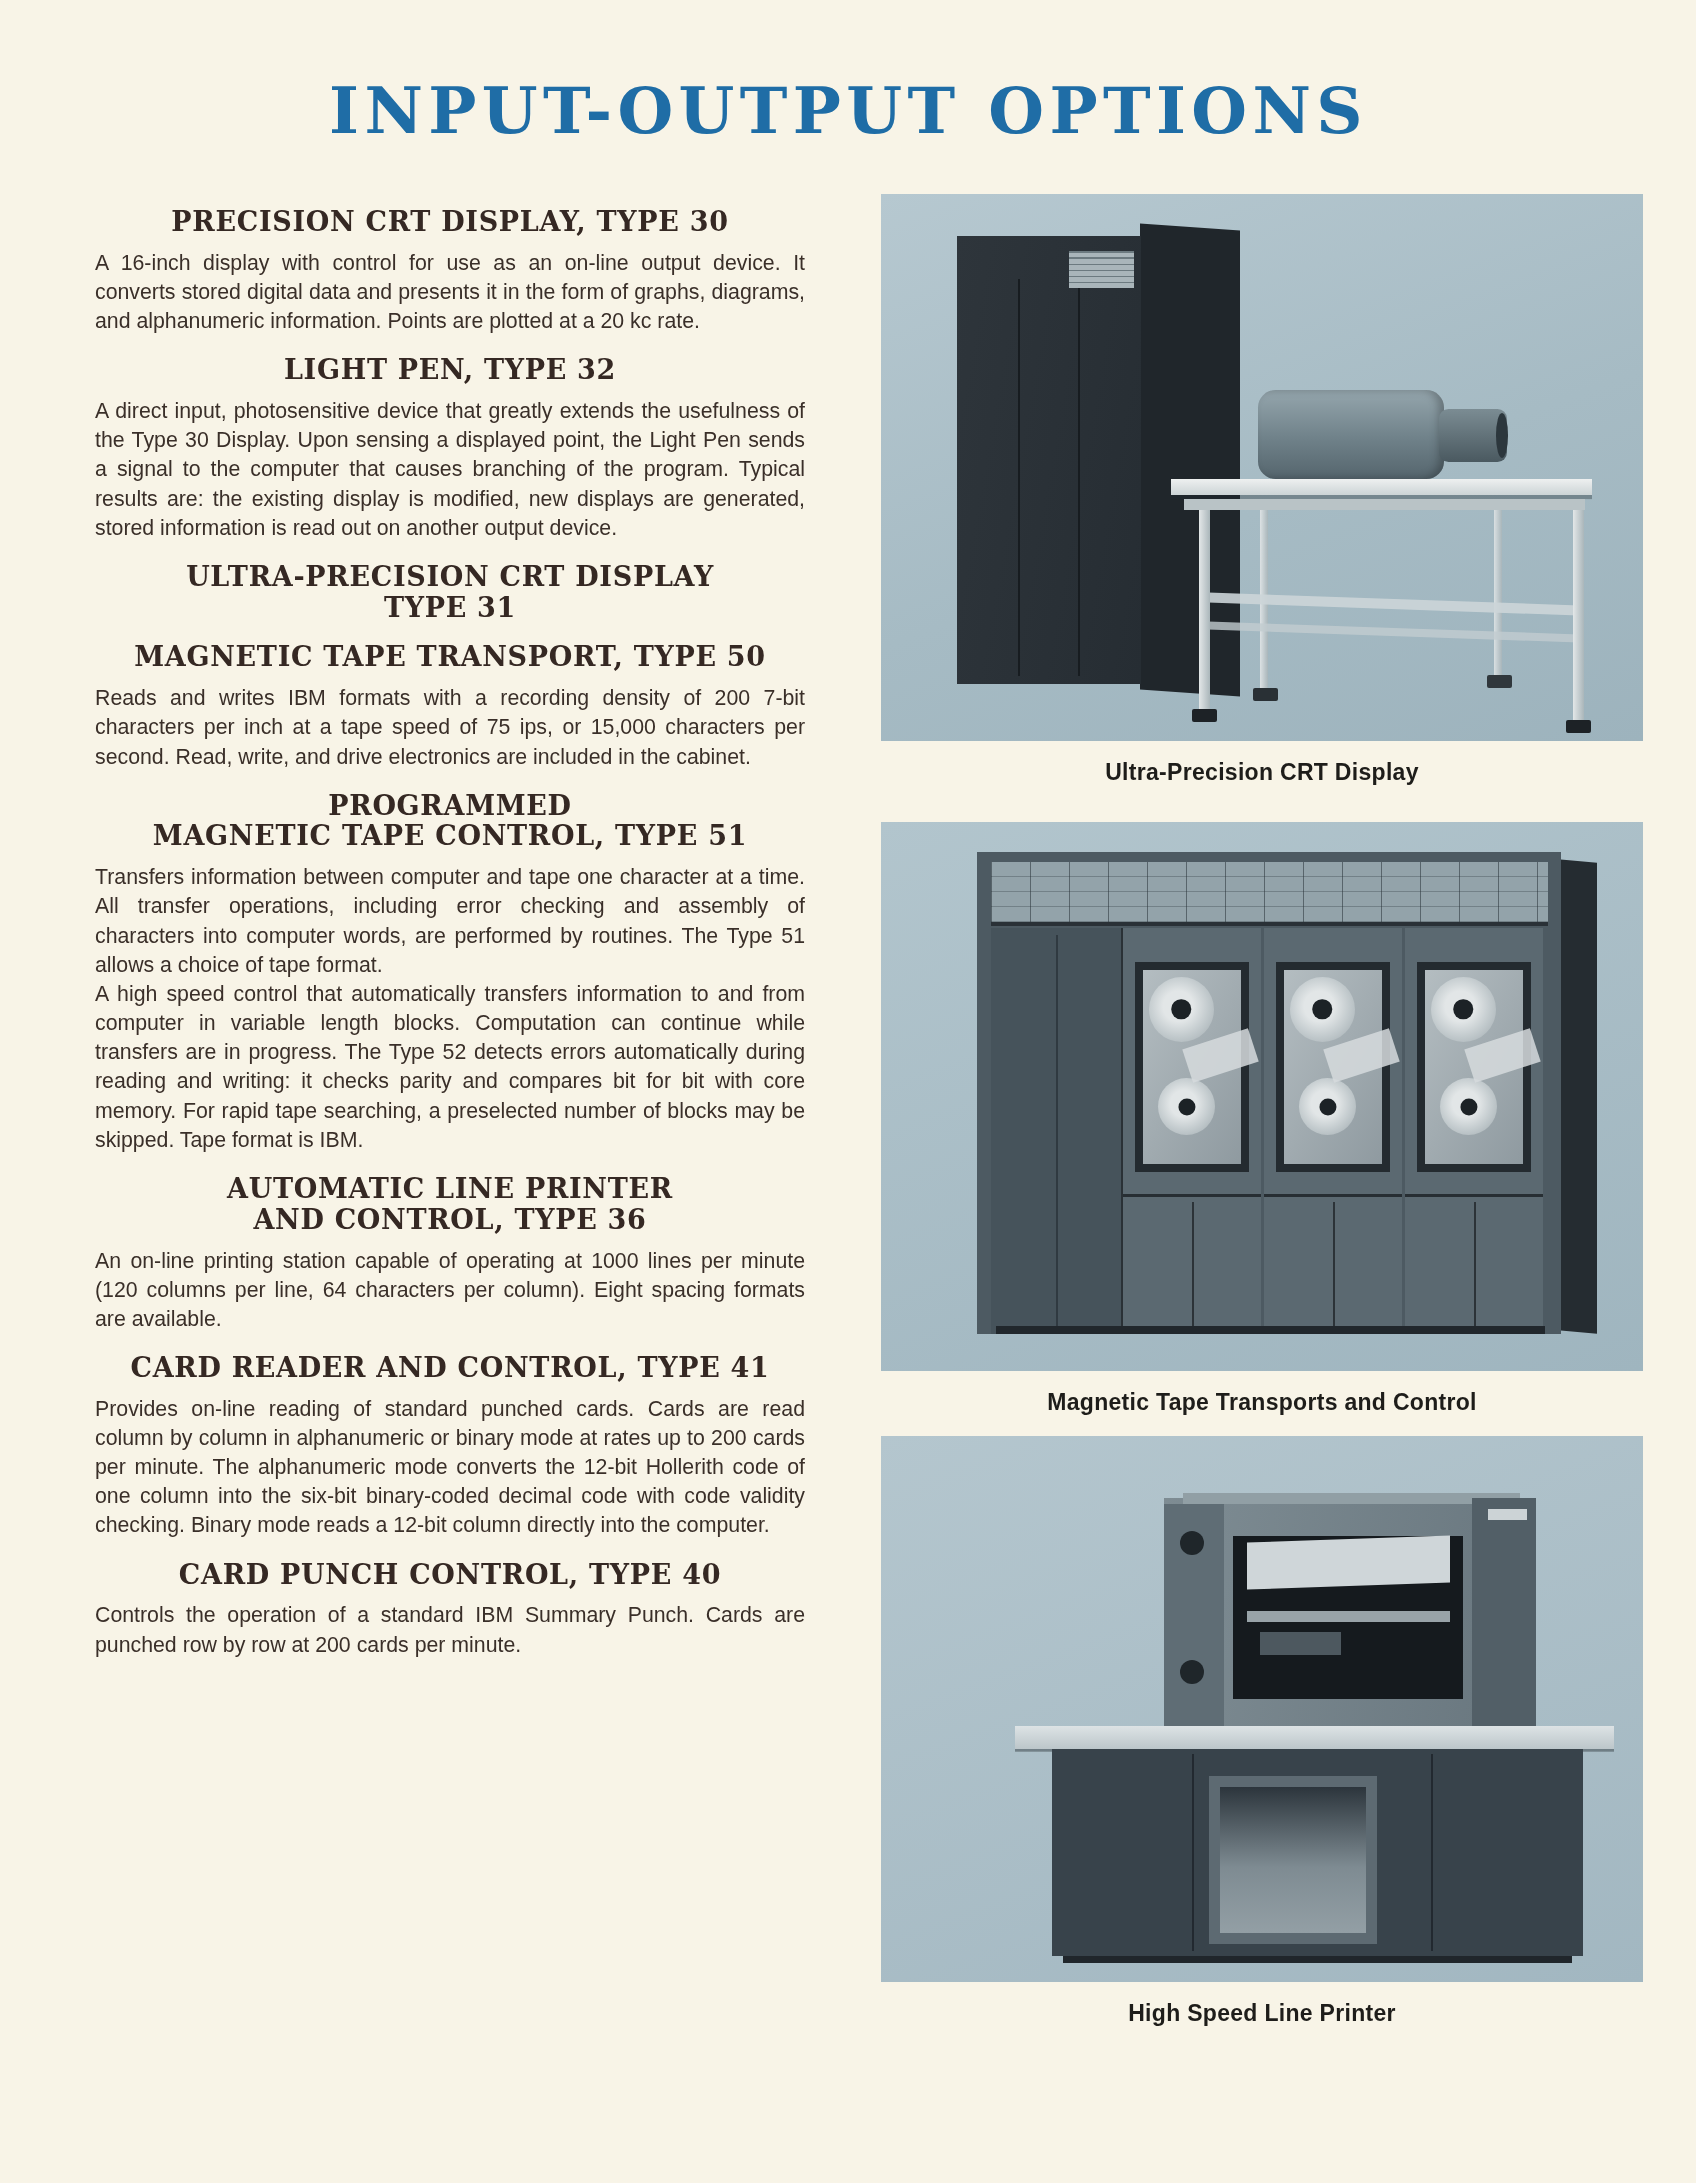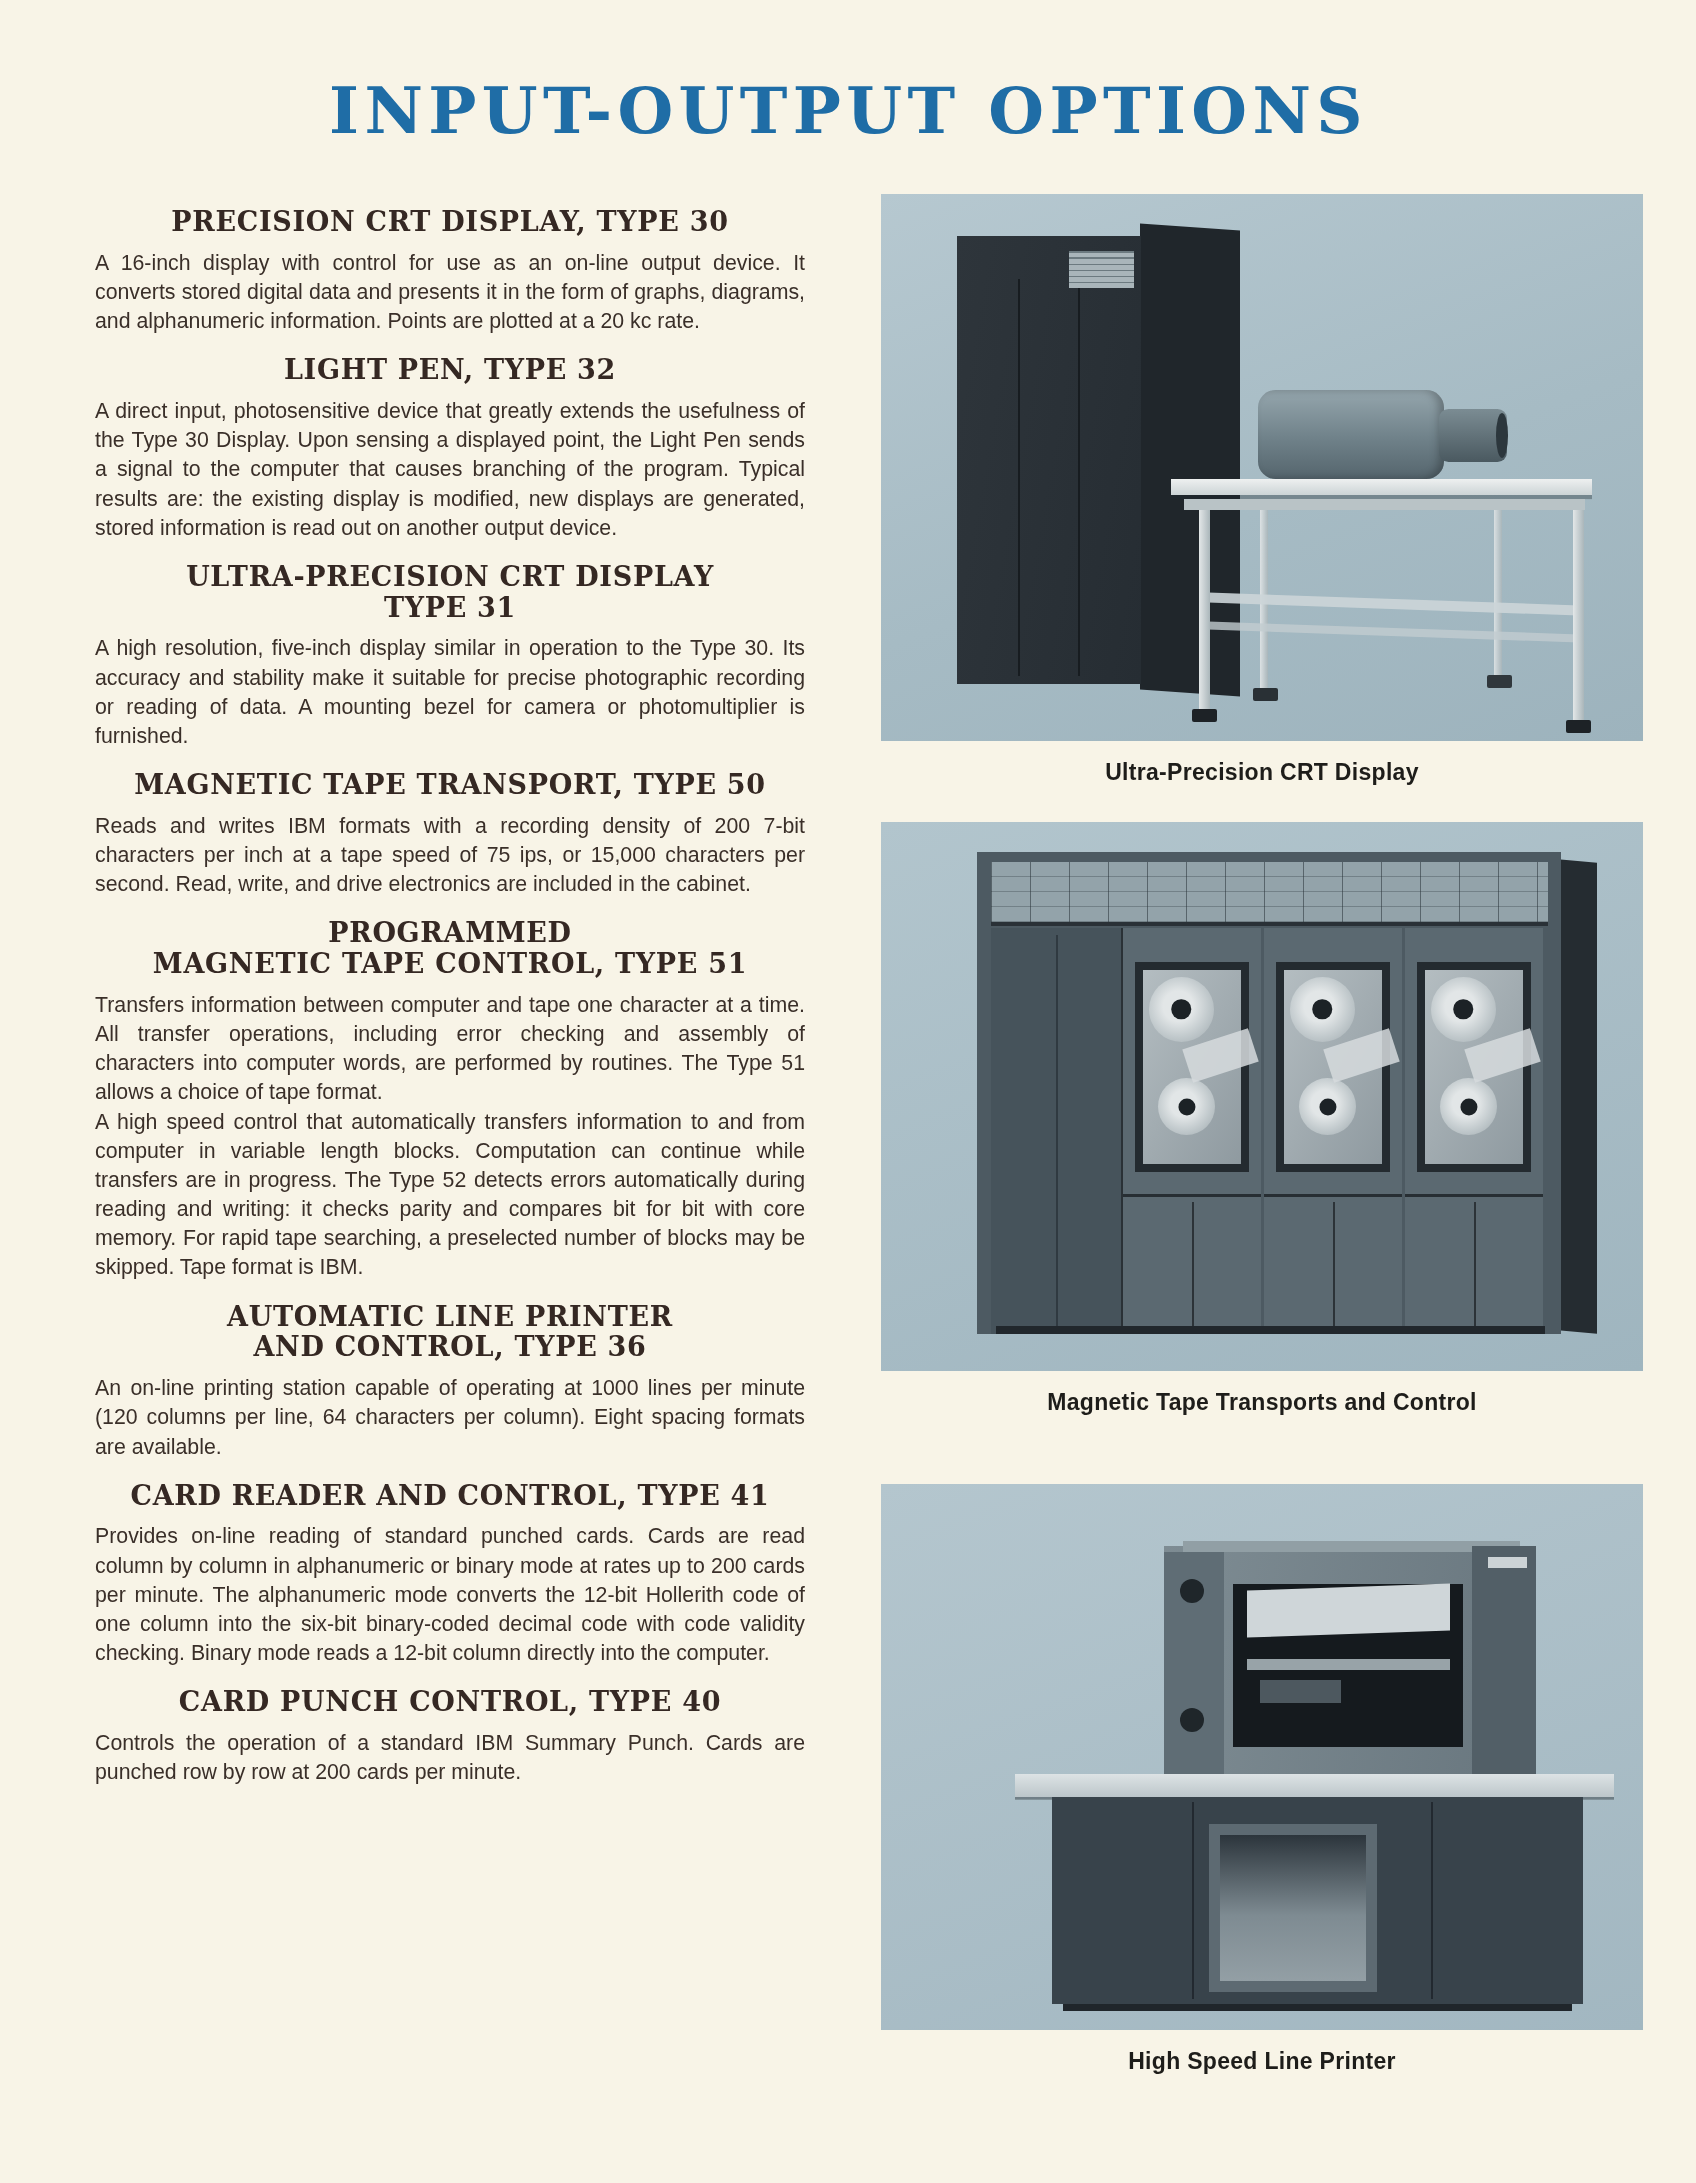--- a/index.html
+++ b/index.html
@@ -12,21 +12,21 @@
   
   .text-col{position:absolute;left:95px;top:192px;width:710px;}
   .sec-h{margin:19px 0 11px;text-align:center;white-space:pre-line;
          font-family:"DejaVu Serif",serif;font-weight:700;font-size:27px;line-height:1.14;
          letter-spacing:0.7px;color:#352823;}
   .sec:first-child .sec-h{margin-top:15px;}
   .sec-p{margin:0;text-align:justify;font-size:21.3px;line-height:1.37;color:#3a2f29;
          font-family:"Liberation Sans",sans-serif;}
   
   .fig{position:absolute;left:881px;width:762px;margin:0;}
-  .fig1{top:194px;} .fig2{top:822px;} .fig3{top:1484px;}
+  .fig1{top:194px;} .fig2{top:822px;} .fig3{top:1436px;}
   .photo{position:relative;width:762px;overflow:hidden;}
   .fig1 .photo{height:547px;background:linear-gradient(160deg,#b6c8d0 0%,#a6bbc4 55%,#9db3bd 100%);}
   .fig2 .photo{height:549px;background:linear-gradient(160deg,#b2c5cd,#9fb5bf);}
   .fig3 .photo{height:546px;background:linear-gradient(160deg,#b4c6ce,#a2b7c1);}
   .cap{margin-top:17.6px;text-align:center;font-weight:700;font-size:23px;line-height:1.2;
        letter-spacing:0.3px;color:#1e1d1a;font-family:"Liberation Sans",sans-serif;}
   .a{position:absolute;}
   
   .f1-cab-side{left:259px;top:33px;width:100px;height:466px;background:#20262b;transform:skewY(4deg);}
   .f1-cab{left:76px;top:42px;width:184px;height:448px;background:linear-gradient(100deg,#2e353b,#262d33);}
@@ -115,21 +115,20 @@
       <h2 class="sec-h">PRECISION CRT DISPLAY, TYPE 30</h2>
       <p class="sec-p">A 16-inch display with control for use as an on-line output device. It converts stored digital data and presents it in the form of graphs, diagrams, and alphanumeric information. Points are plotted at a 20 kc rate.</p>
     </section>
     <section class="sec">
       <h2 class="sec-h">LIGHT PEN, TYPE 32</h2>
       <p class="sec-p">A direct input, photosensitive device that greatly extends the usefulness of the Type 30 Display. Upon sensing a displayed point, the Light Pen sends a signal to the computer that causes branching of the program. Typical results are: the existing display is modified, new displays are generated, stored information is read out on another output device.</p>
     </section>
     <section class="sec">
       <h2 class="sec-h">ULTRA-PRECISION CRT DISPLAY
 TYPE 31</h2>
-      <p class="sec-p">A high resolution, five-inch display similar in operation to the Type 30. Its accuracy and stability make it suitable for precise photographic recording or reading of data. A mounting bezel for camera or photomultiplier is furnished.</p>
     </section>
     <section class="sec">
       <h2 class="sec-h">MAGNETIC TAPE TRANSPORT, TYPE 50</h2>
       <p class="sec-p">Reads and writes IBM formats with a recording density of 200 7-bit characters per inch at a tape speed of 75 ips, or 15,000 characters per second. Read, write, and drive electronics are included in the cabinet.</p>
     </section>
     <section class="sec">
       <h2 class="sec-h">PROGRAMMED
 MAGNETIC TAPE CONTROL, TYPE 51</h2>
       <p class="sec-p">Transfers information between computer and tape one character at a time. All transfer operations, including error checking and assembly of characters into computer words, are performed by routines. The Type 51 allows a choice of tape format.</p>
     </section>

